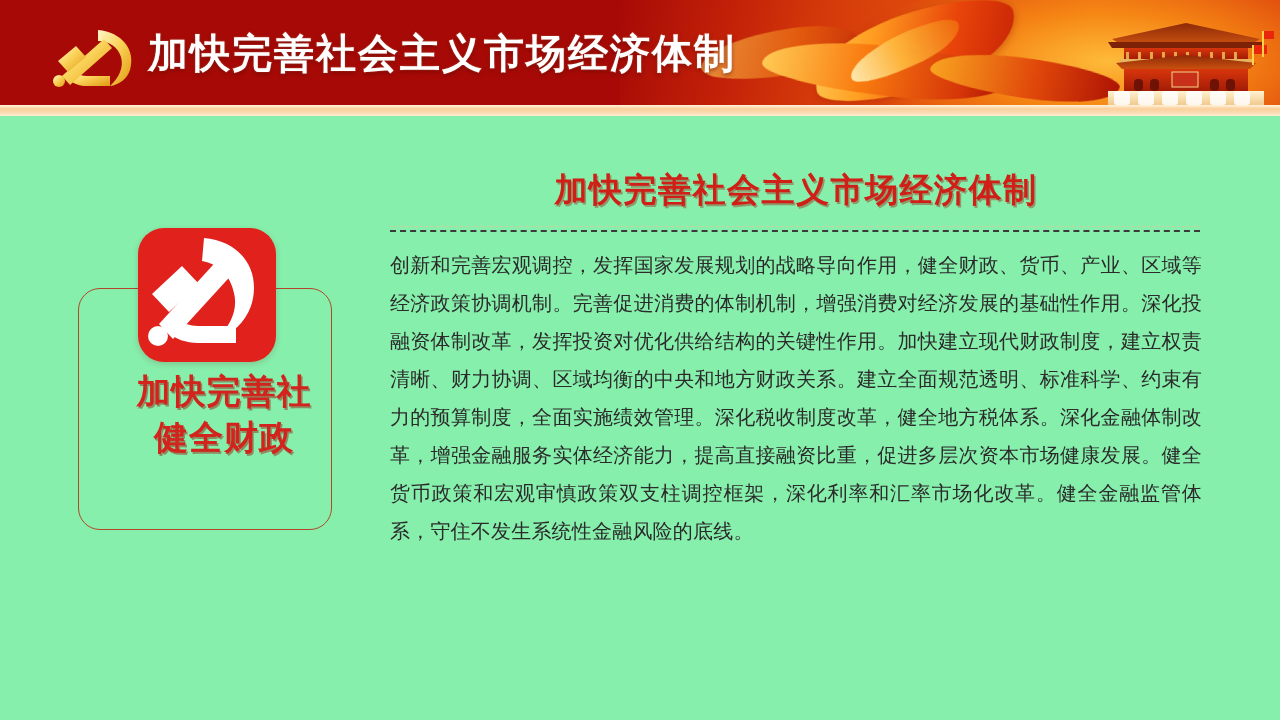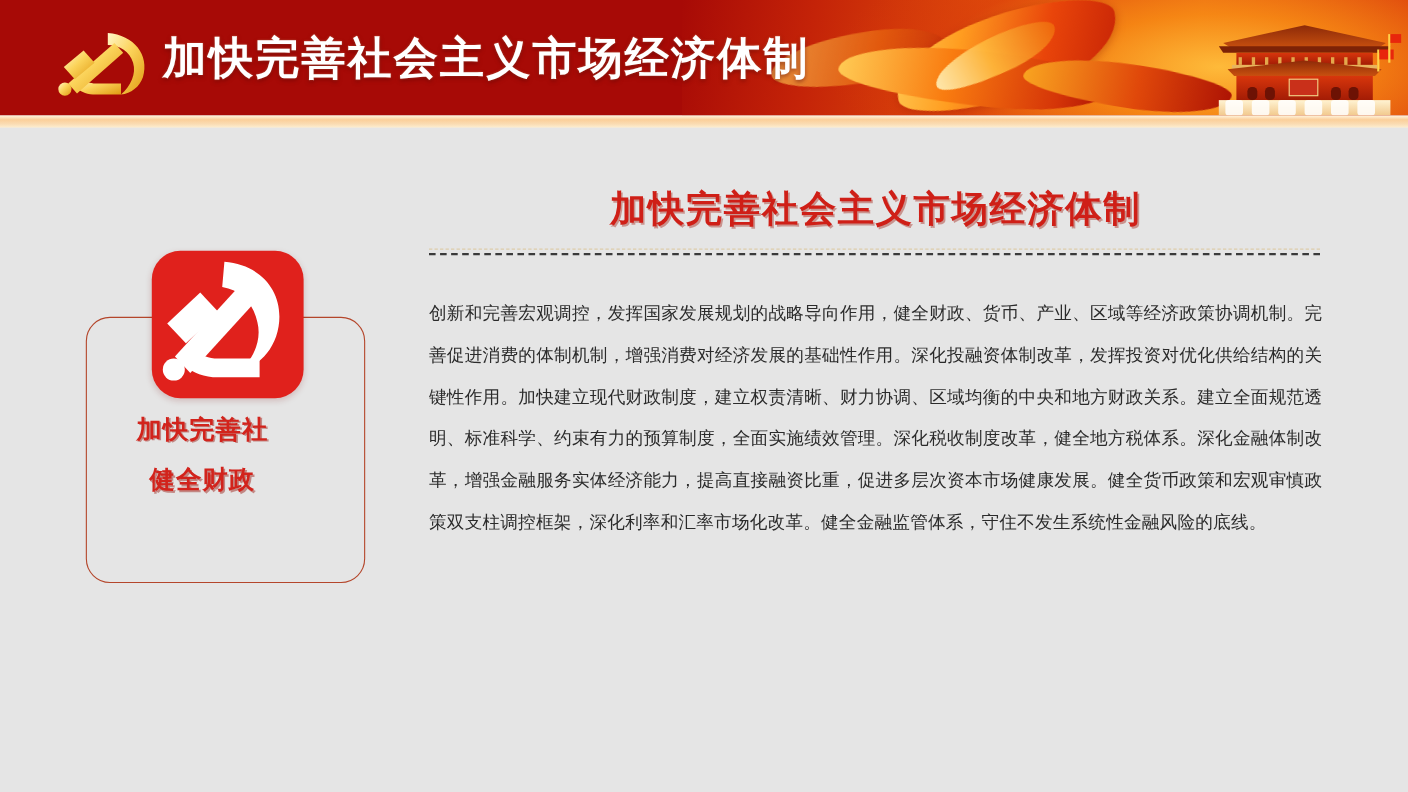--- a/index.html
+++ b/index.html
@@ -11,21 +11,21 @@
     height: 720px;
     overflow: hidden;
     font-family: "DejaVu Sans", "Liberation Sans", sans-serif;
     background: #fceed0;
   }
 
   .slide {
     position: relative;
     width: 1280px;
     height: 720px;
-    background: #e5e5e5;
+    background: #86efac;
     overflow: hidden;
   }
 
   
   .header {
     position: absolute;
     left: 0;
     top: 0;
     width: 1280px;
     height: 105px;
@@ -157,25 +157,26 @@
   .emblem-badge svg { display: block; }
 
   .left-title {
     position: absolute;
     left: 78px;
     top: 368px;
     width: 212px;
     text-align: center;
     color: #d2231c;
     font-weight: bold;
-    font-size: 23px;
+    font-size: 34px;
     line-height: 46px;
     letter-spacing: 1px;
     text-shadow: 1.5px 1.5px 0 rgba(150,20,10,0.45);
     font-family: "DejaVu Sans", "Liberation Sans", sans-serif;
+    padding-left: 40px;
   }
   .left-title div { white-space: nowrap; }
 
   
   .content {
     position: absolute;
     left: 390px;
     top: 168px;
     width: 812px;
   }
@@ -199,23 +200,23 @@
   }
   .divider::before {
     content: "";
     position: absolute;
     left: 0; top: -6px;
     width: 810px;
     height: 2px;
     border-top: 1px dashed rgba(220,200,160,0.85);
   }
   .body-text {
-    margin-top: 30px;
+    margin-top: 10px;
     width: 812px;
-    font-size: 16px;
+    font-size: 20px;
     line-height: 38px;
     color: #2b2b2b;
     text-align: justify;
     text-justify: inter-character;
     letter-spacing: 0.2px;
     font-family: "DejaVu Sans", "Liberation Sans", sans-serif;
   }
 </style>
 </head>
 <body>

